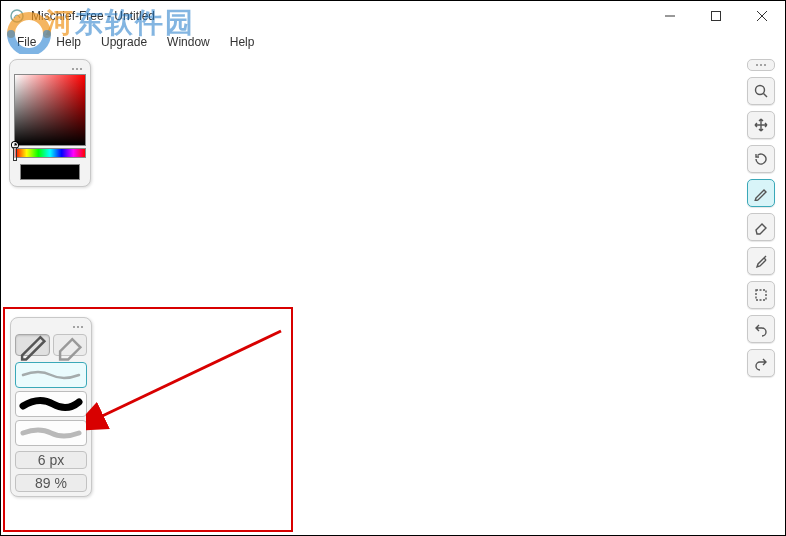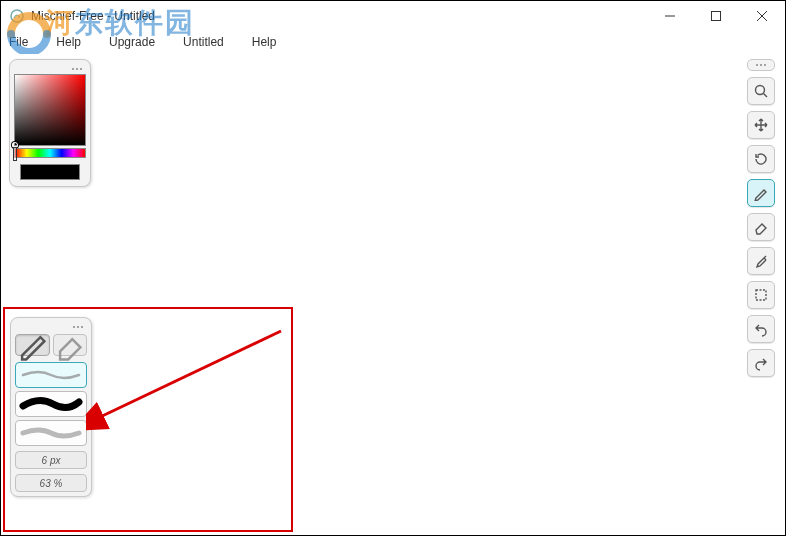--- a/index.html
+++ b/index.html
@@ -6,21 +6,21 @@
 body { width: 786px; height: 536px; background: #fff; position: relative; overflow: hidden; border: 1px solid #000; }
 
 .titlebar { height: 30px; display: flex; align-items: center; justify-content: space-between; background: #fff; padding-left: 8px; }
 .titlebar-left { display: flex; align-items: center; gap: 6px; }
 .app-icon { width: 16px; height: 16px; }
 .title-text { font-size: 12px; color: #333; }
 .window-controls { display: flex; }
 .win-btn { width: 46px; height: 30px; display: flex; align-items: center; justify-content: center; }
 .win-btn svg { width: 10px; height: 10px; }
 
-.menubar { height: 22px; display: flex; align-items: center; gap: 12px; background: #fff; }
+.menubar { height: 22px; display: flex; align-items: center; padding-left: 8px; gap: 4px; background: #fff; }
 .menu-item { font-size: 12px; color: #333; padding: 2px 8px; }
 
 
 .color-panel { position: absolute; top: 58px; left: 8px; width: 82px; background: #f3f3f3; border: 1px solid #c8c8c8; border-radius: 8px; box-shadow: 1px 1px 3px rgba(0,0,0,.15); padding: 4px; }
 .panel-grip { height: 10px; display: flex; justify-content: flex-end; align-items: center; padding-right: 4px; }
 .grip-dots { display: flex; gap: 2px; }
 .grip-dots span { width: 2px; height: 2px; background: #888; border-radius: 50%; }
 .color-gradient { width: 72px; height: 72px; background: linear-gradient(to bottom, rgba(0,0,0,0), #000), linear-gradient(to right, #fff, #f00); position: relative; border: 1px solid #888; }
 .color-cursor { position: absolute; width: 6px; height: 6px; border:1px solid #fff; border-radius:50%; left: -3px; bottom: -3px; box-shadow:0 0 0 1px #000;}
 .hue-bar { width: 72px; height: 10px; margin-top: 2px; background: linear-gradient(to right, #f00, #ff0, #0f0, #0ff, #00f, #f0f, #f00); border:1px solid #888; position:relative;}
@@ -29,21 +29,21 @@
 
 
 .highlight-box { position: absolute; left: 2px; top: 306px; width: 290px; height: 225px; border: 2px solid #d80000; pointer-events: none; }
 .brush-panel { position: absolute; left: 9px; top: 316px; width: 82px; background: #f3f3f3; border: 1px solid #c8c8c8; border-radius: 8px; box-shadow: 1px 1px 3px rgba(0,0,0,.15); padding: 4px; }
 .tab-row { display: flex; gap: 3px; margin: 2px 0 6px; }
 .tab-btn { flex:1; height: 22px; background: #ececec; border: 1px solid #c2c2c2; border-radius: 4px; display:flex; align-items:center; justify-content:center; }
 .tab-btn.active { background: #e0e0e0; border-color:#a8a8a8; box-shadow: inset 0 1px 2px rgba(0,0,0,.15);}
 .brush-preview { width: 72px; height: 26px; margin: 3px auto; background: #fdfdfd; border: 1px solid #bcbcbc; border-radius: 4px; display:flex; align-items:center; justify-content:center; overflow:hidden;}
 .brush-preview.selected { border: 1px solid #3aa8b8; background:#eafbfd; }
 .brush-preview svg { width: 64px; height: 20px; }
-.val-btn { width: 72px; height: 18px; margin: 5px auto 0; background: #ececec; border: 1px solid #c2c2c2; border-radius: 4px; font-size: 10px; color:#555; display:flex; align-items:center; justify-content:center;font-style:italic; }
+.val-btn { width: 72px; height: 18px; margin: 5px auto 0; background: #ececec; border: 1px solid #c2c2c2; border-radius: 4px; font-size: 14px; color:#555; display:flex; align-items:center; justify-content:center; }
 
 
 .right-toolbar { position: absolute; right: 8px; top: 58px; width: 32px; display:flex; flex-direction:column; gap:6px; align-items:center;}
 .tool-grip { width: 28px; height: 12px; background:#f3f3f3; border:1px solid #c8c8c8; border-radius:5px; display:flex; align-items:center; justify-content:center;}
 .tool-btn { width: 28px; height: 28px; background:#f3f3f3; border:1px solid #c8c8c8; border-radius:5px; display:flex; align-items:center; justify-content:center; box-shadow: 0 1px 1px rgba(0,0,0,.1);}
 .tool-btn.active { background:#d8f4f8; border-color:#3aa8b8;}
 .tool-btn svg { width:16px; height:16px; stroke:#555; fill:none; stroke-width:1.4;}
 
 
 .watermark { position:absolute; left:4px; top:3px; pointer-events:none; }
@@ -83,21 +83,21 @@
           <line x1="10" y1="0" x2="0" y2="10" stroke="#333" stroke-width="1"></line>
         </svg>
       </div>
   </div>
 </div>
 
 <div class="menubar">
   <div class="menu-item">File</div>
   <div class="menu-item">Help</div>
   <div class="menu-item">Upgrade</div>
-  <div class="menu-item">Untitled</div>
+  <div class="menu-item">Window</div>
   <div class="menu-item">Help</div>
 </div>
 
 <div class="color-panel">
   <div class="panel-grip">
       <div class="grip-dots">
         <span></span>
         <span></span>
         <span></span>
       </div>
@@ -142,21 +142,21 @@
     <svg viewBox="0 0 64 20">
         <path d="M4 12 Q 20 2 34 10 T 60 8" stroke="#000" stroke-width="7" fill="none" stroke-linecap="round"></path>
       </svg>
   </div>
   <div class="brush-preview">
     <svg viewBox="0 0 64 20">
         <path d="M4 10 Q 20 4 32 10 T 60 10" stroke="#666" stroke-width="5" fill="none" stroke-linecap="round" opacity="0.45"></path>
       </svg>
   </div>
   <div class="val-btn">6 px</div>
-  <div class="val-btn">63 %</div>
+  <div class="val-btn">89 %</div>
 </div>
 
 <div class="right-toolbar">
   <div class="tool-grip">
       <div class="grip-dots" style="display:flex;gap:2px;">
         <span style="width:2px;height:2px;background:#888;border-radius:50%"></span>
         <span style="width:2px;height:2px;background:#888;border-radius:50%"></span>
         <span style="width:2px;height:2px;background:#888;border-radius:50%"></span>
       </div>
     </div>

